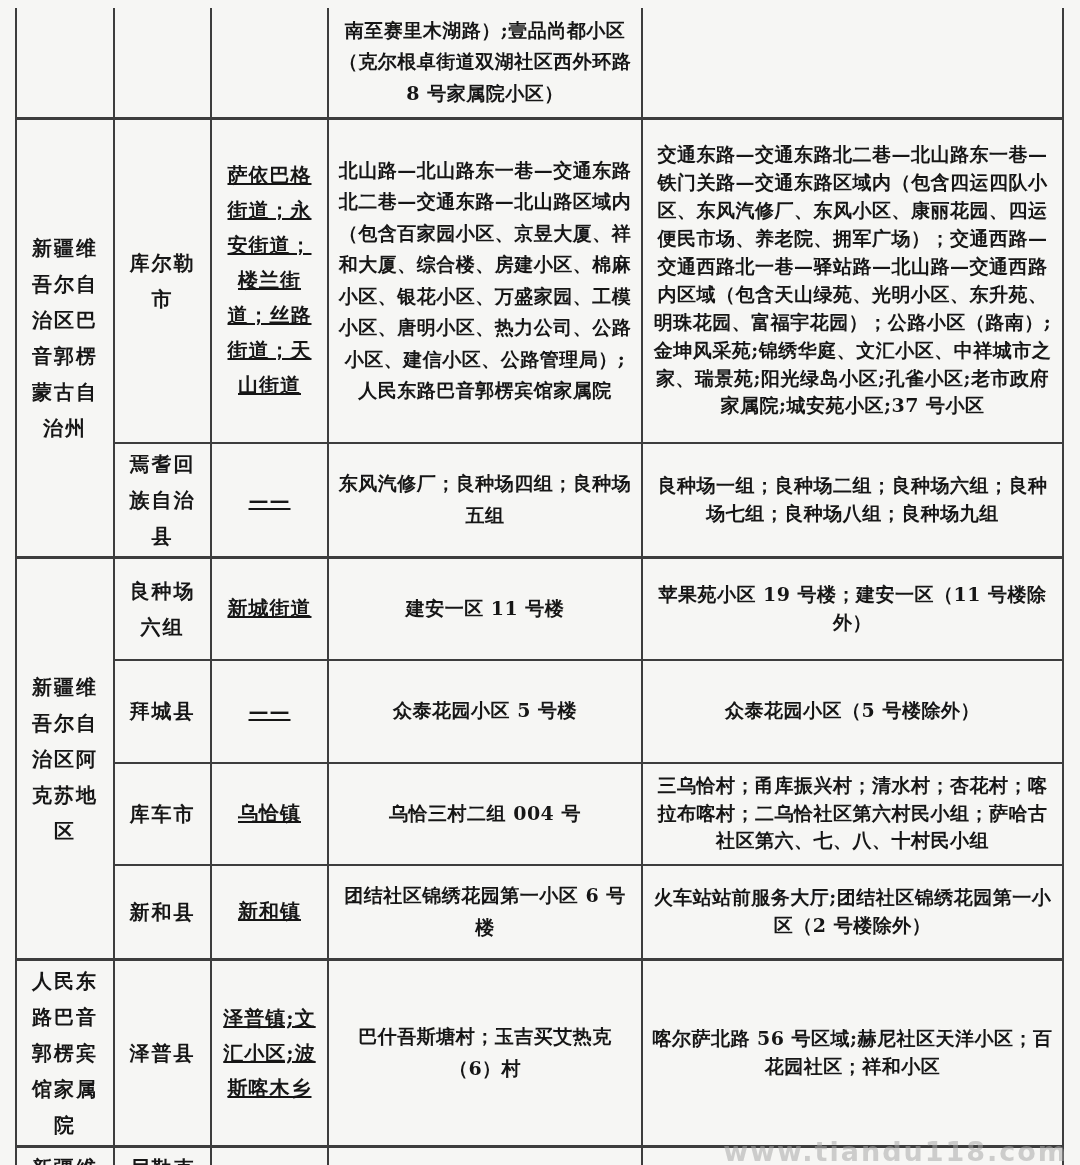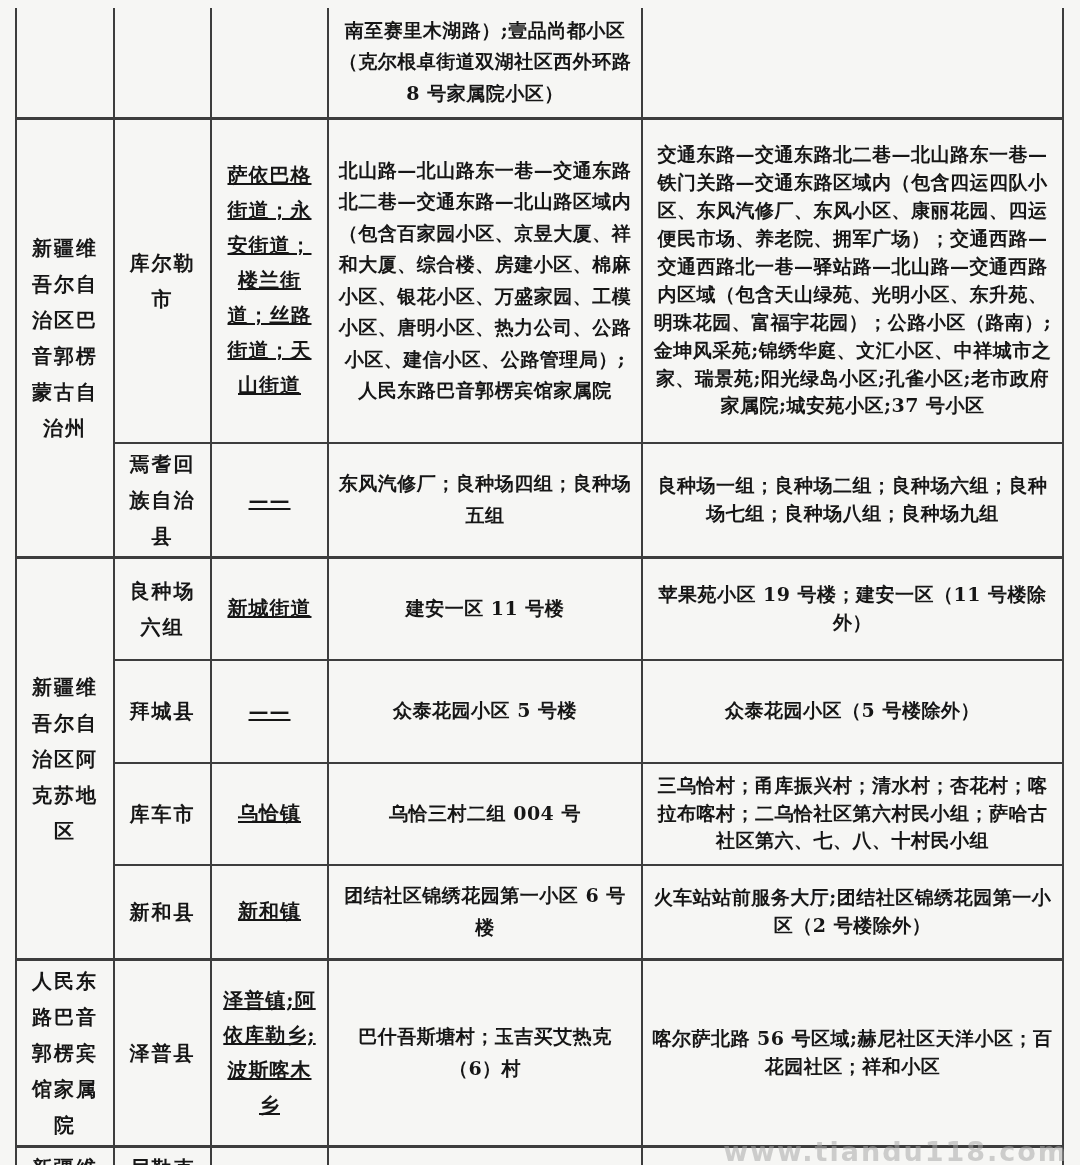--- a/index.html
+++ b/index.html
@@ -122,21 +122,21 @@
       <tr class="r6">
         <td class="col-city">新和县</td>
         <td class="col-town">新和镇</td>
         <td class="col-mid">团结社区锦绣花园第一小区 6 号楼</td>
         <td class="col-other">火车站站前服务大厅;团结社区锦绣花园第一小区（2 号楼除外）</td>
       </tr>
 
       <tr class="r7 group-start">
         <td class="col-region">人民东路巴音郭楞宾馆家属院</td>
         <td class="col-city">泽普县</td>
-        <td class="col-town">泽普镇;阿依库勒乡;波斯喀木乡</td>
+        <td class="col-town">泽普镇;文汇小区;波斯喀木乡</td>
         <td class="col-mid">巴什吾斯塘村；玉吉买艾热克（6）村</td>
         <td class="col-other">喀尔萨北路 56 号区域;赫尼社区天洋小区；百花园社区；祥和小区</td>
       </tr>
 
       <tr class="r8 group-start">
         <td class="col-region">新疆维吾尔自</td>
         <td class="col-city">尼勒克县</td>
         <td class="col-town">喀拉苏乡</td>
         <td class="col-mid">大喀拉苏村</td>
         <td class="col-other">喀拉苏乡赛普勒村</td>

